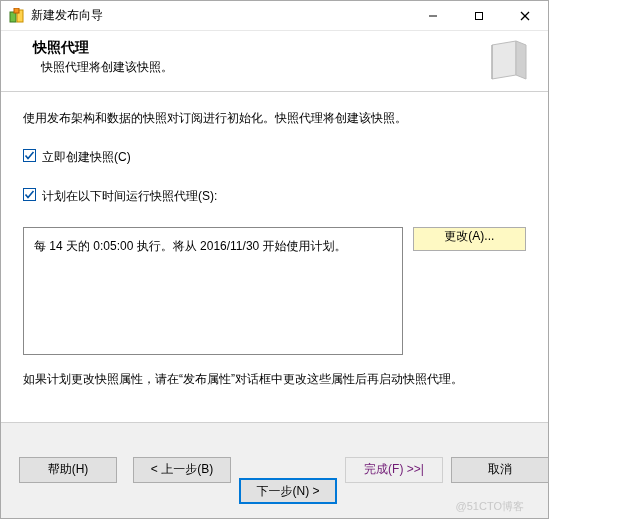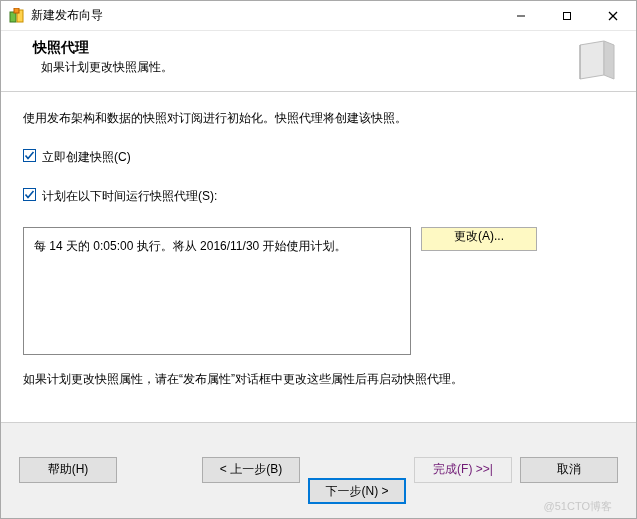--- a/index.html
+++ b/index.html
@@ -4,21 +4,21 @@
 <style>
   * { box-sizing: border-box; }
   body {
     margin: 0;
     font-family: "Microsoft YaHei", "SimSun", Arial, sans-serif;
     font-size: 12px;
     background: #ffffff;
     color: #000;
   }
   .window {
-    width: 637px;
+    width: 549px;
     height: 519px;
     border: 1px solid #a9a9a9;
     background: #ffffff;
     display: flex;
     flex-direction: column;
     position: relative;
   }
   .titlebar {
     height: 30px;
     background: #ffffff;
@@ -191,21 +191,21 @@
             <line x1="1" y1="1" x2="9" y2="9" stroke="#000" stroke-width="1.2"></line>
             <line x1="9" y1="1" x2="1" y2="9" stroke="#000" stroke-width="1.2"></line>
           </svg>
       </div>
     </div>
   </div>
 
   <div class="header-panel">
     <div class="header-text">
       <div class="header-title">快照代理</div>
-      <div class="header-subtitle">如果计划更改快照属性。</div>
+      <div class="header-subtitle">快照代理将创建该快照。</div>
     </div>
     <div class="header-graphic">
       <svg viewBox="0 0 46 42">
         <polygon points="6,6 30,2 30,36 6,40" fill="#e8e8e8" stroke="#bcbcbc"></polygon>
         <polygon points="30,2 40,6 40,40 30,36" fill="#d0d0d0" stroke="#bcbcbc"></polygon>
         <line x1="6" y1="6" x2="6" y2="40" stroke="#aaaaaa"></line>
       </svg>
     </div>
   </div>
 

